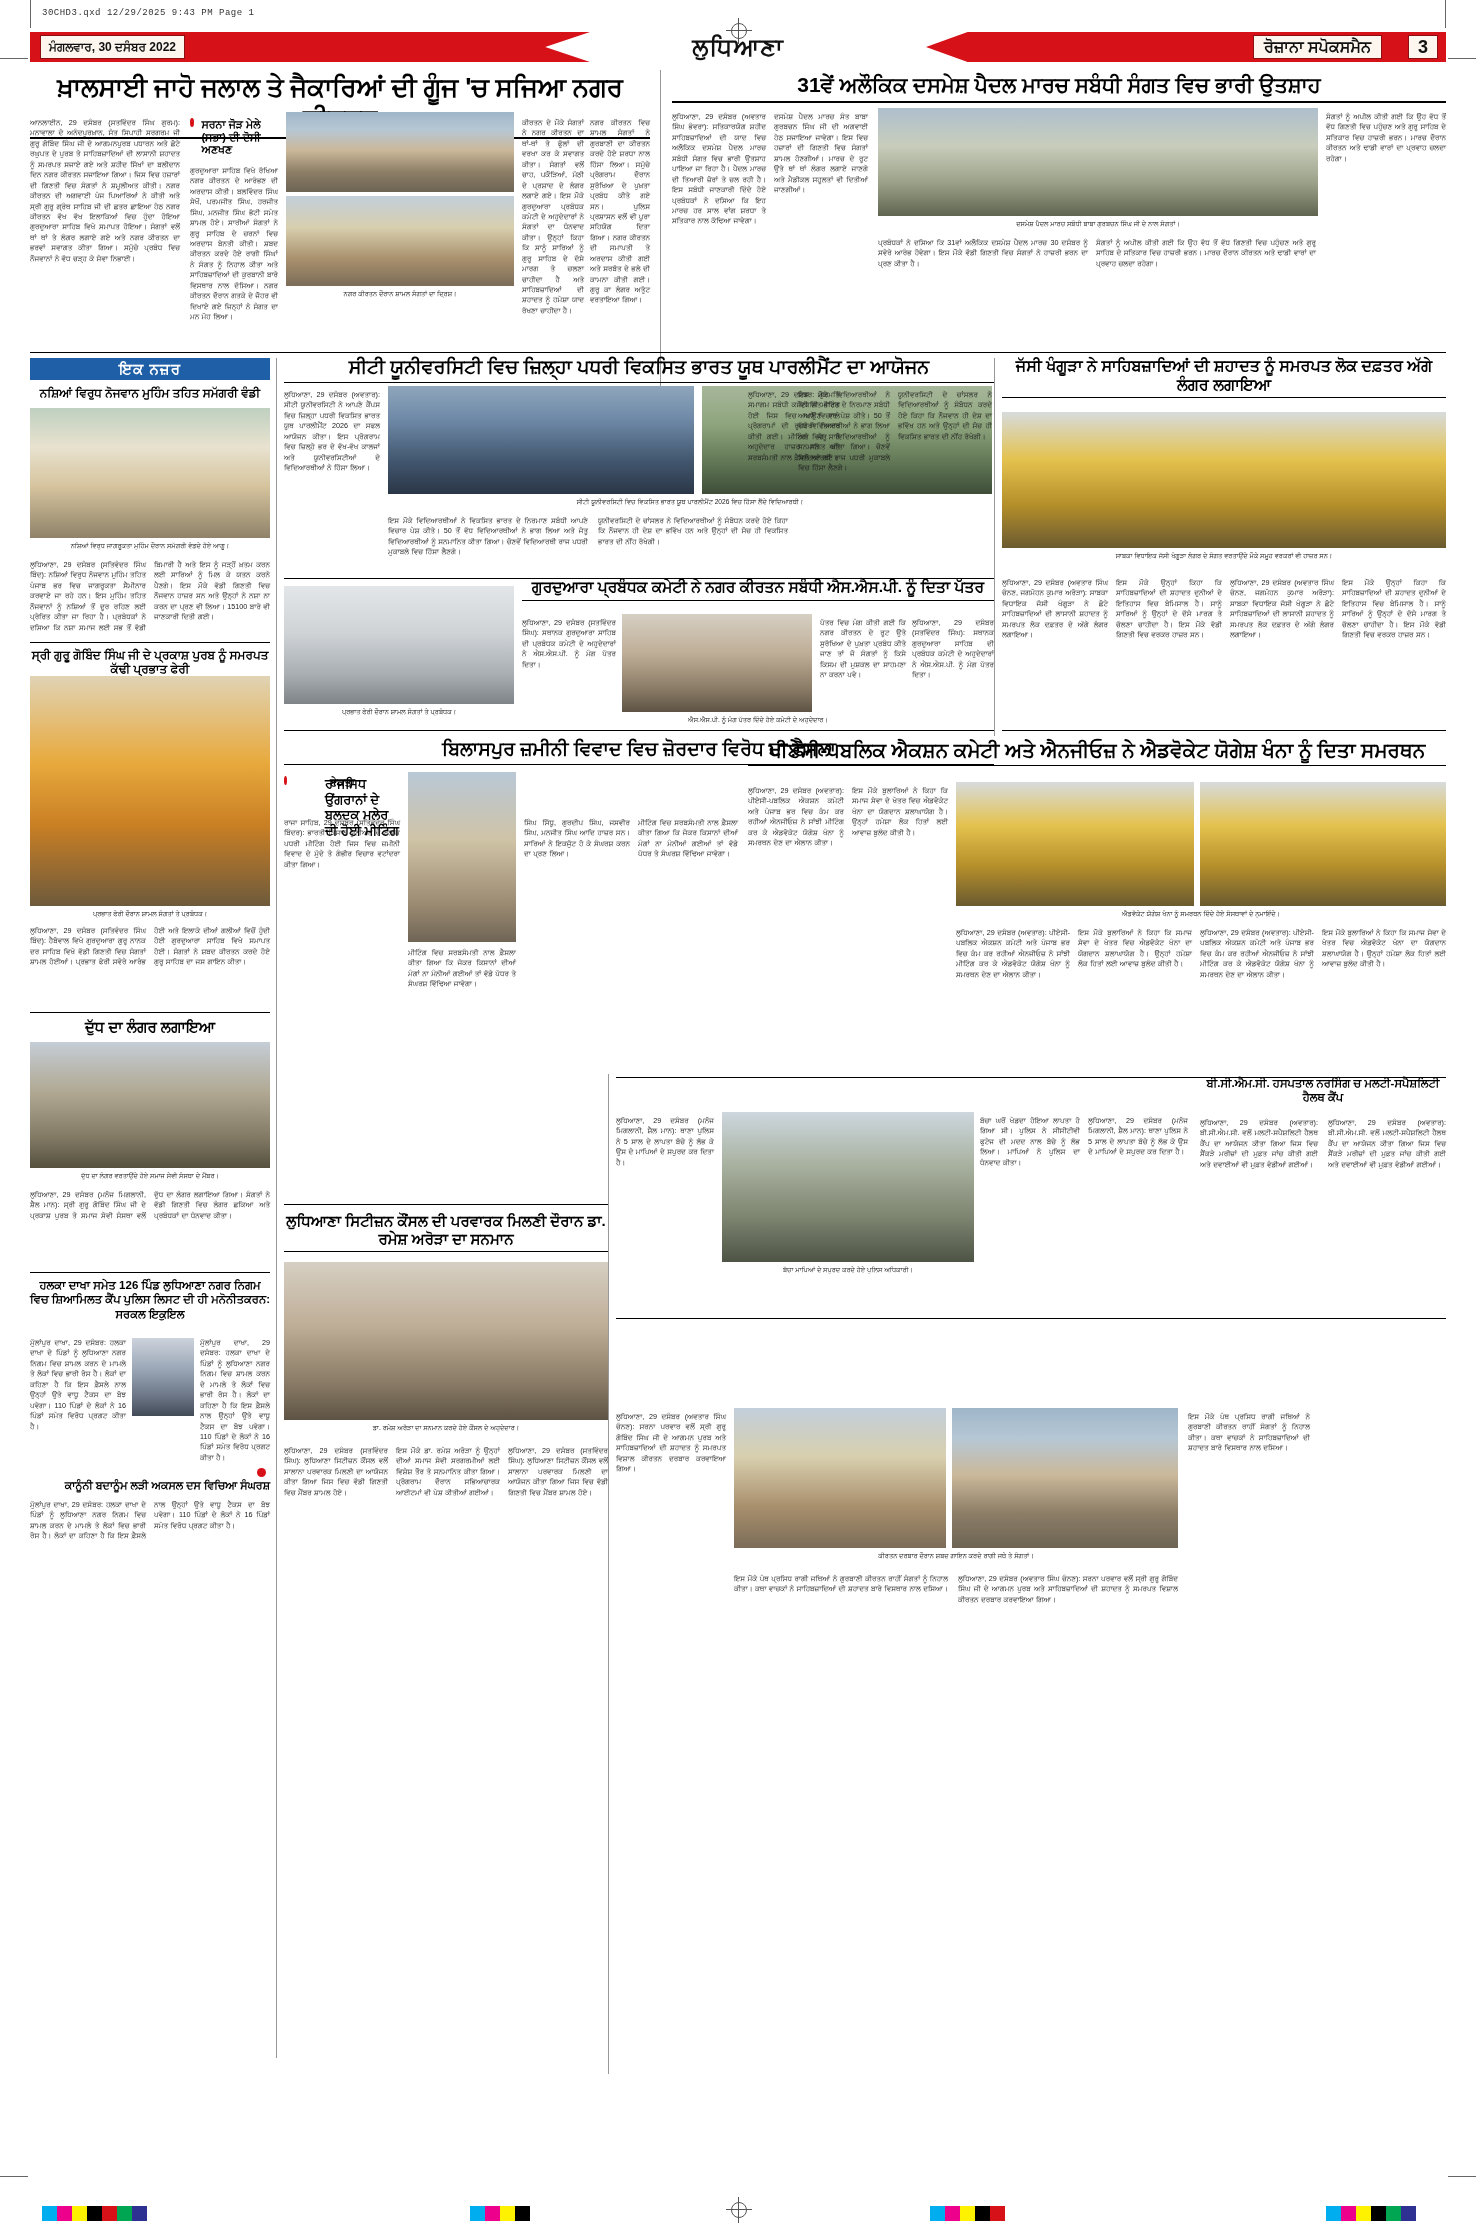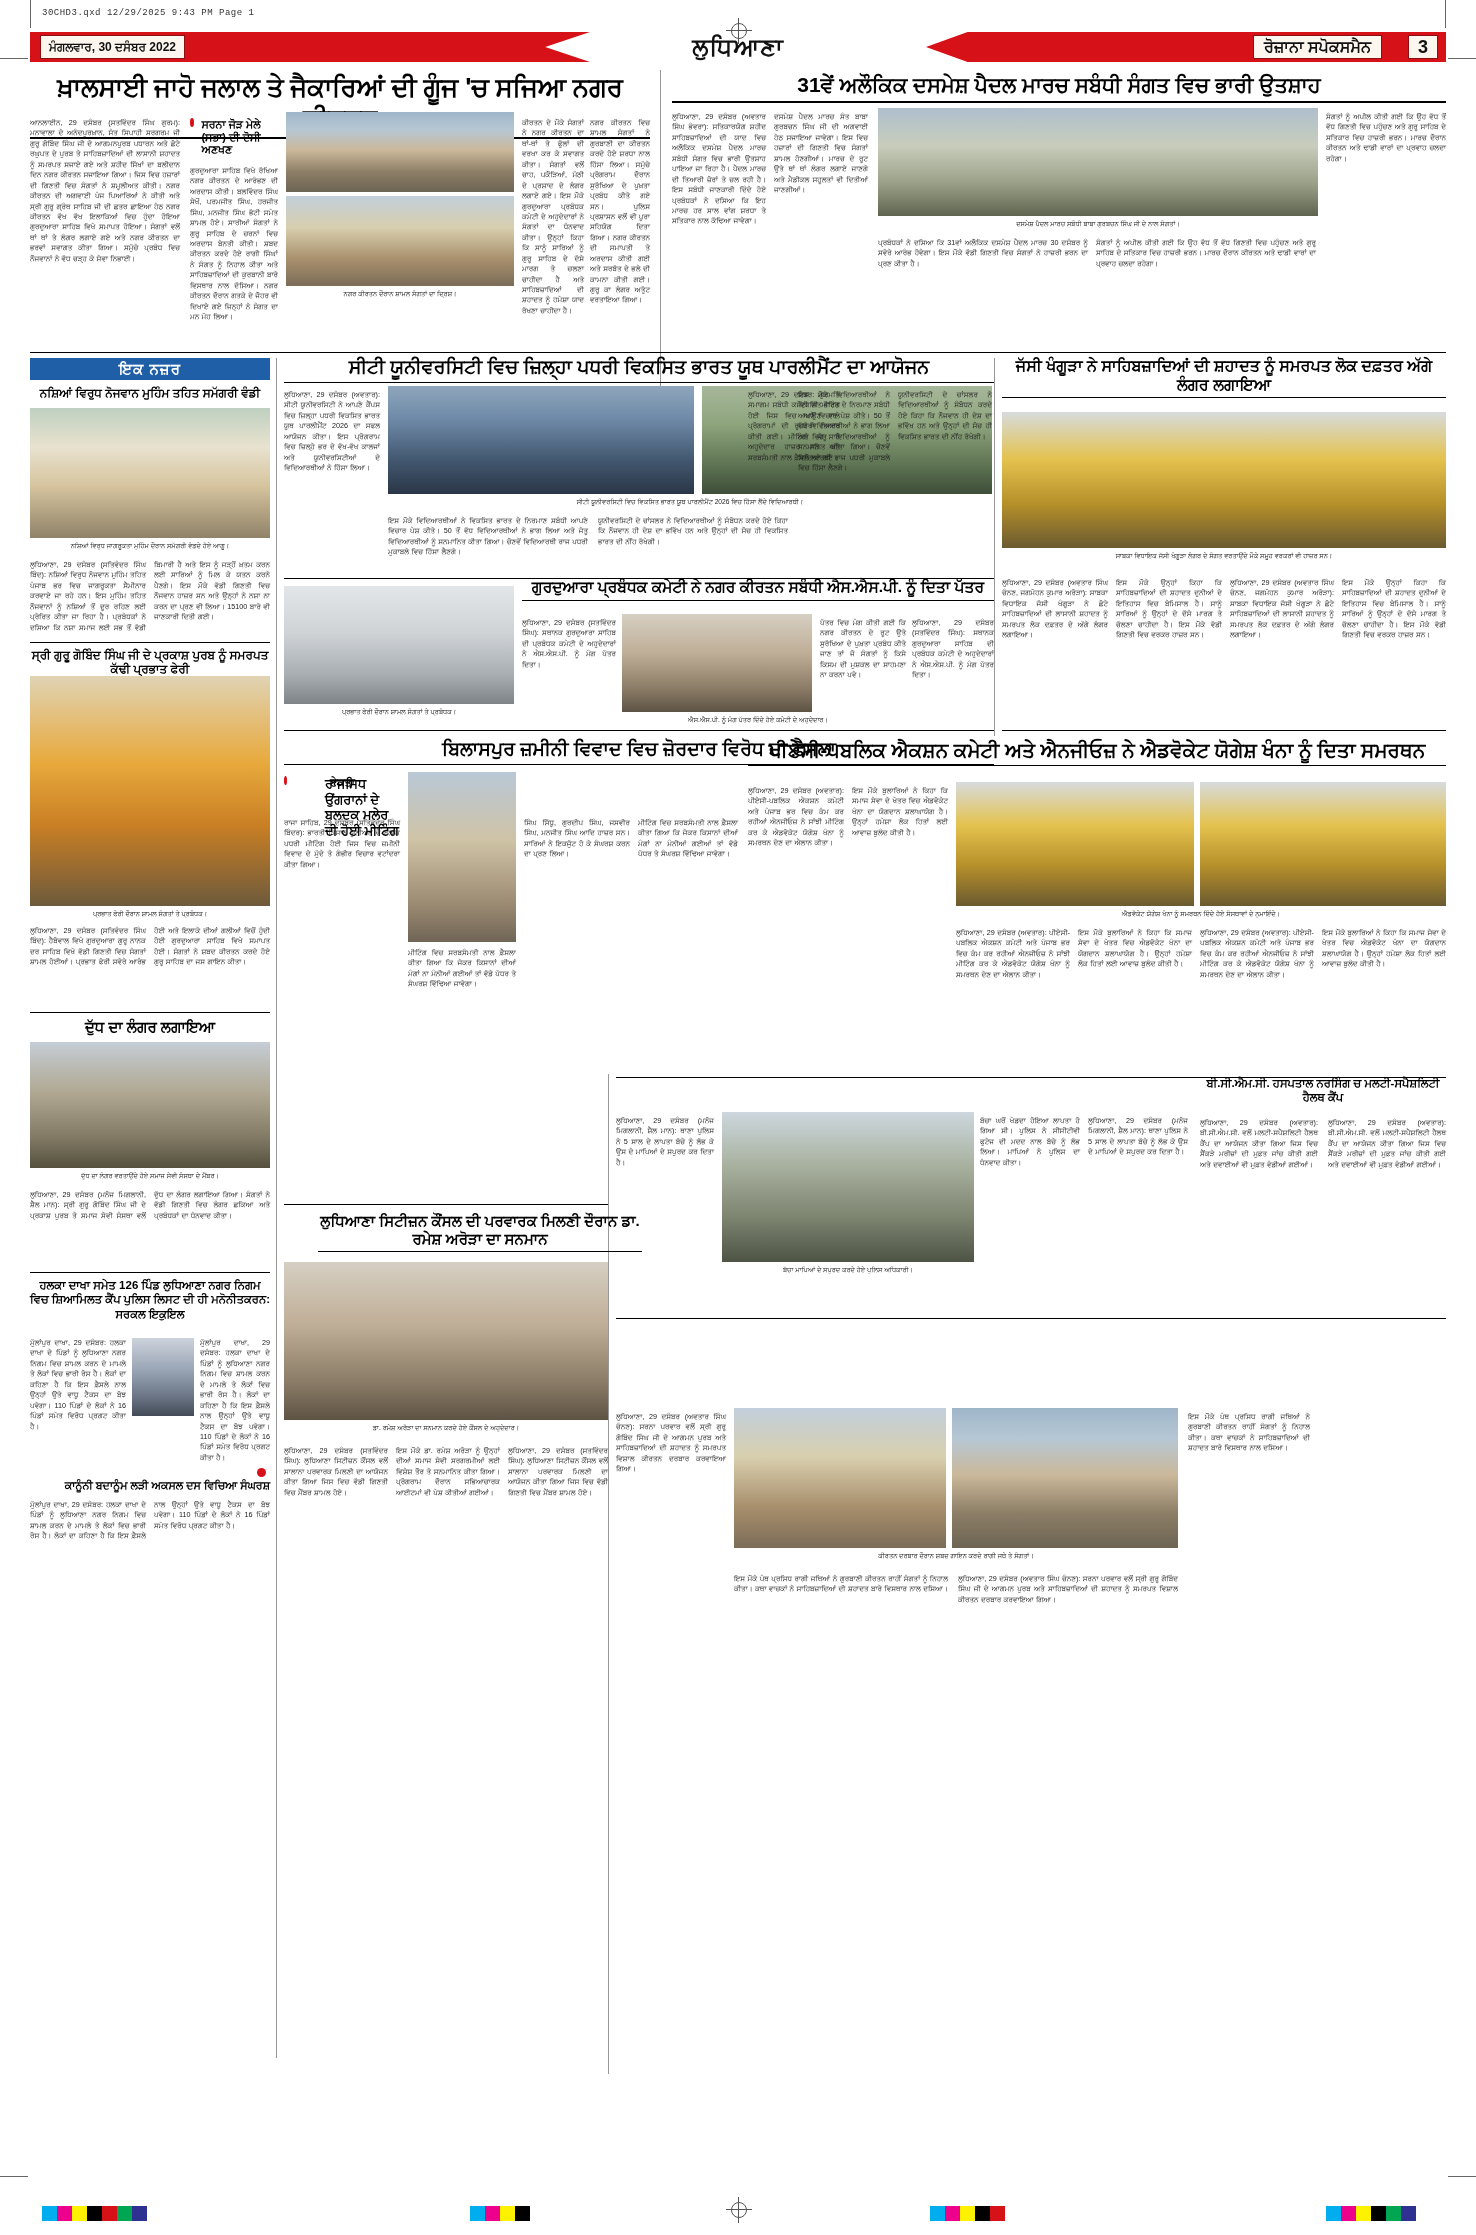--- a/index.html
+++ b/index.html
@@ -385,21 +385,21 @@
   <div class="body-txt" style="position:absolute;left:980px;top:1116px;width:100px;height:192px;">ਬੱਚਾ ਘਰੋਂ ਖੇਡਦਾ ਹੋਇਆ ਲਾਪਤਾ ਹੋ ਗਿਆ ਸੀ। ਪੁਲਿਸ ਨੇ ਸੀਸੀਟੀਵੀ ਫੁਟੇਜ ਦੀ ਮਦਦ ਨਾਲ ਬੱਚੇ ਨੂੰ ਲੱਭ ਲਿਆ। ਮਾਪਿਆਂ ਨੇ ਪੁਲਿਸ ਦਾ ਧੰਨਵਾਦ ਕੀਤਾ।</div>
   <div class="body-txt" style="position:absolute;left:1088px;top:1116px;width:100px;height:192px;">ਲੁਧਿਆਣਾ, 29 ਦਸੰਬਰ (ਮਨੋਜ ਮਿਗਲਾਨੀ, ਸ਼ੈਲ ਮਾਨ): ਥਾਣਾ ਪੁਲਿਸ ਨੇ 5 ਸਾਲ ਦੇ ਲਾਪਤਾ ਬੱਚੇ ਨੂੰ ਲੱਭ ਕੇ ਉਸ ਦੇ ਮਾਪਿਆਂ ਦੇ ਸਪੁਰਦ ਕਰ ਦਿਤਾ ਹੈ।</div>
 
   <div class="hl4" style="position:absolute;left:1200px;top:1076px;width:246px;text-align:center;font-size:11.5px;line-height:1.25;">ਬੀ.ਸੀ.ਐਮ.ਸੀ. ਹਸਪਤਾਲ ਨਰਸਿੰਗ ਚ ਮਲਟੀ-ਸਪੈਸ਼ਲਿਟੀ ਹੈਲਥ ਕੈਂਪ</div>
   <div class="body-txt" style="position:absolute;left:1200px;top:1118px;width:118px;height:190px;">ਲੁਧਿਆਣਾ, 29 ਦਸੰਬਰ (ਅਵਤਾਰ): ਬੀ.ਸੀ.ਐਮ.ਸੀ. ਵਲੋਂ ਮਲਟੀ-ਸਪੈਸ਼ਲਿਟੀ ਹੈਲਥ ਕੈਂਪ ਦਾ ਆਯੋਜਨ ਕੀਤਾ ਗਿਆ ਜਿਸ ਵਿਚ ਸੈਂਕੜੇ ਮਰੀਜ਼ਾਂ ਦੀ ਮੁਫ਼ਤ ਜਾਂਚ ਕੀਤੀ ਗਈ ਅਤੇ ਦਵਾਈਆਂ ਵੀ ਮੁਫ਼ਤ ਵੰਡੀਆਂ ਗਈਆਂ।</div>
   <div class="body-txt" style="position:absolute;left:1328px;top:1118px;width:118px;height:190px;">ਲੁਧਿਆਣਾ, 29 ਦਸੰਬਰ (ਅਵਤਾਰ): ਬੀ.ਸੀ.ਐਮ.ਸੀ. ਵਲੋਂ ਮਲਟੀ-ਸਪੈਸ਼ਲਿਟੀ ਹੈਲਥ ਕੈਂਪ ਦਾ ਆਯੋਜਨ ਕੀਤਾ ਗਿਆ ਜਿਸ ਵਿਚ ਸੈਂਕੜੇ ਮਰੀਜ਼ਾਂ ਦੀ ਮੁਫ਼ਤ ਜਾਂਚ ਕੀਤੀ ਗਈ ਅਤੇ ਦਵਾਈਆਂ ਵੀ ਮੁਫ਼ਤ ਵੰਡੀਆਂ ਗਈਆਂ।</div>
 
   <div class="col-sep" style="left:608px; top:1074px; height:1000px;"></div>
 
   <div class="rule-thin" style="position:absolute;left:284px;top:1204px;width:324px;"></div>
-  <div style="position:absolute;left:284px;top:1212px;width:324px;margin-left:34px;">
+  <div style="position:absolute;left:284px;top:1212px;width:324px;">
     <div class="hl3" style="text-align:center;font-size:15px;">ਲੁਧਿਆਣਾ ਸਿਟੀਜ਼ਨ ਕੌਂਸਲ ਦੀ ਪਰਵਾਰਕ ਮਿਲਣੀ ਦੌਰਾਨ ਡਾ. ਰਮੇਸ਼ ਅਰੋੜਾ ਦਾ ਸਨਮਾਨ</div>
     <div class="rule-thin" style="margin-top:3px;"></div>
   </div>
   <div class="photo ph-indoor" style="left:284px;top:1262px;width:324px;height:158px;">
       <div class="ph-inner"></div>
     </div>
   <div class="cap" style="position:absolute;left:284px;top:1422px;width:324px;">ਡਾ. ਰਮੇਸ਼ ਅਰੋੜਾ ਦਾ ਸਨਮਾਨ ਕਰਦੇ ਹੋਏ ਕੌਂਸਲ ਦੇ ਅਹੁਦੇਦਾਰ।</div>
   <div class="body-txt" style="position:absolute;left:284px;top:1446px;width:104px;height:600px;">ਲੁਧਿਆਣਾ, 29 ਦਸੰਬਰ (ਸਤਵਿੰਦਰ ਸਿੰਘ): ਲੁਧਿਆਣਾ ਸਿਟੀਜ਼ਨ ਕੌਂਸਲ ਵਲੋਂ ਸਾਲਾਨਾ ਪਰਵਾਰਕ ਮਿਲਣੀ ਦਾ ਆਯੋਜਨ ਕੀਤਾ ਗਿਆ ਜਿਸ ਵਿਚ ਵੱਡੀ ਗਿਣਤੀ ਵਿਚ ਮੈਂਬਰ ਸ਼ਾਮਲ ਹੋਏ।</div>
   <div class="body-txt" style="position:absolute;left:396px;top:1446px;width:104px;height:600px;">ਇਸ ਮੌਕੇ ਡਾ. ਰਮੇਸ਼ ਅਰੋੜਾ ਨੂੰ ਉਨ੍ਹਾਂ ਦੀਆਂ ਸਮਾਜ ਸੇਵੀ ਸਰਗਰਮੀਆਂ ਲਈ ਵਿਸ਼ੇਸ਼ ਤੌਰ ਤੇ ਸਨਮਾਨਿਤ ਕੀਤਾ ਗਿਆ। ਪ੍ਰੋਗਰਾਮ ਦੌਰਾਨ ਸਭਿਆਚਾਰਕ ਆਈਟਮਾਂ ਵੀ ਪੇਸ਼ ਕੀਤੀਆਂ ਗਈਆਂ।</div>
   <div class="body-txt" style="position:absolute;left:508px;top:1446px;width:100px;height:600px;">ਲੁਧਿਆਣਾ, 29 ਦਸੰਬਰ (ਸਤਵਿੰਦਰ ਸਿੰਘ): ਲੁਧਿਆਣਾ ਸਿਟੀਜ਼ਨ ਕੌਂਸਲ ਵਲੋਂ ਸਾਲਾਨਾ ਪਰਵਾਰਕ ਮਿਲਣੀ ਦਾ ਆਯੋਜਨ ਕੀਤਾ ਗਿਆ ਜਿਸ ਵਿਚ ਵੱਡੀ ਗਿਣਤੀ ਵਿਚ ਮੈਂਬਰ ਸ਼ਾਮਲ ਹੋਏ।</div>

